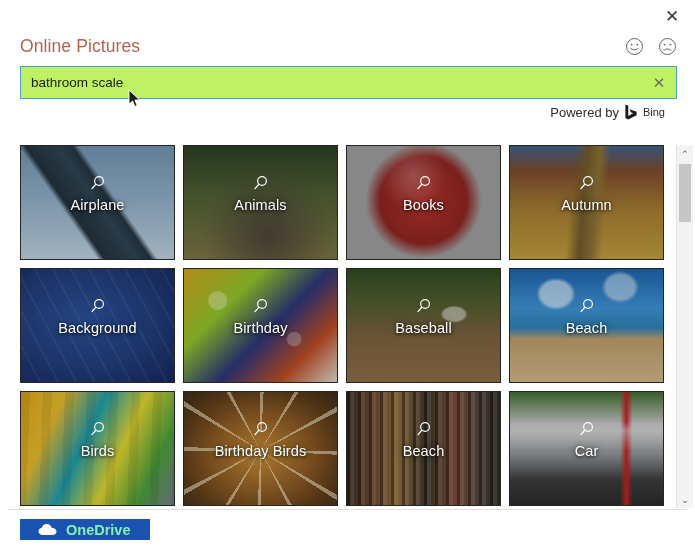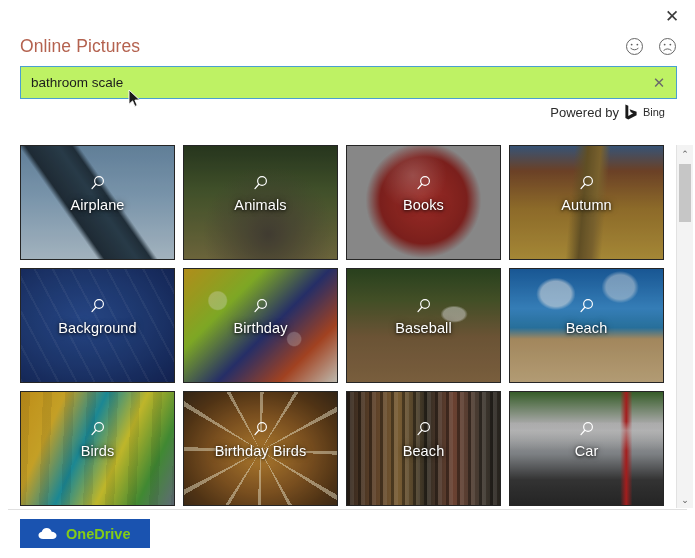--- a/index.html
+++ b/index.html
@@ -125,22 +125,22 @@
     height: 58px; background: #c6c6c6; cursor: pointer;
   }
 
   
   .divider {
     position: absolute; left: 8px; right: 8px; top: 509px;
     height: 1px; background: #e0e0e0;
   }
   .onedrive-btn {
     position: absolute; left: 20px; top: 519px;
-    height: 29px; min-width: 130px;
-    background: #1a53b0; color: #84cc16;
+    height: 21px; min-width: 130px;
+    background: #1a53b0; color: #86efac;
     border: none; cursor: pointer;
     display: flex; align-items: center; gap: 9px;
     padding: 0 18px;
     font-family: "Liberation Sans", sans-serif;
     font-size: 14.5px; font-weight: bold;
   }
   .cloud-icon { width: 19px; height: 13px; display: block; }
 
   
   .cursor { position: absolute; left: 128px; top: 89px; width: 14px; height: 20px; pointer-events: none; }

